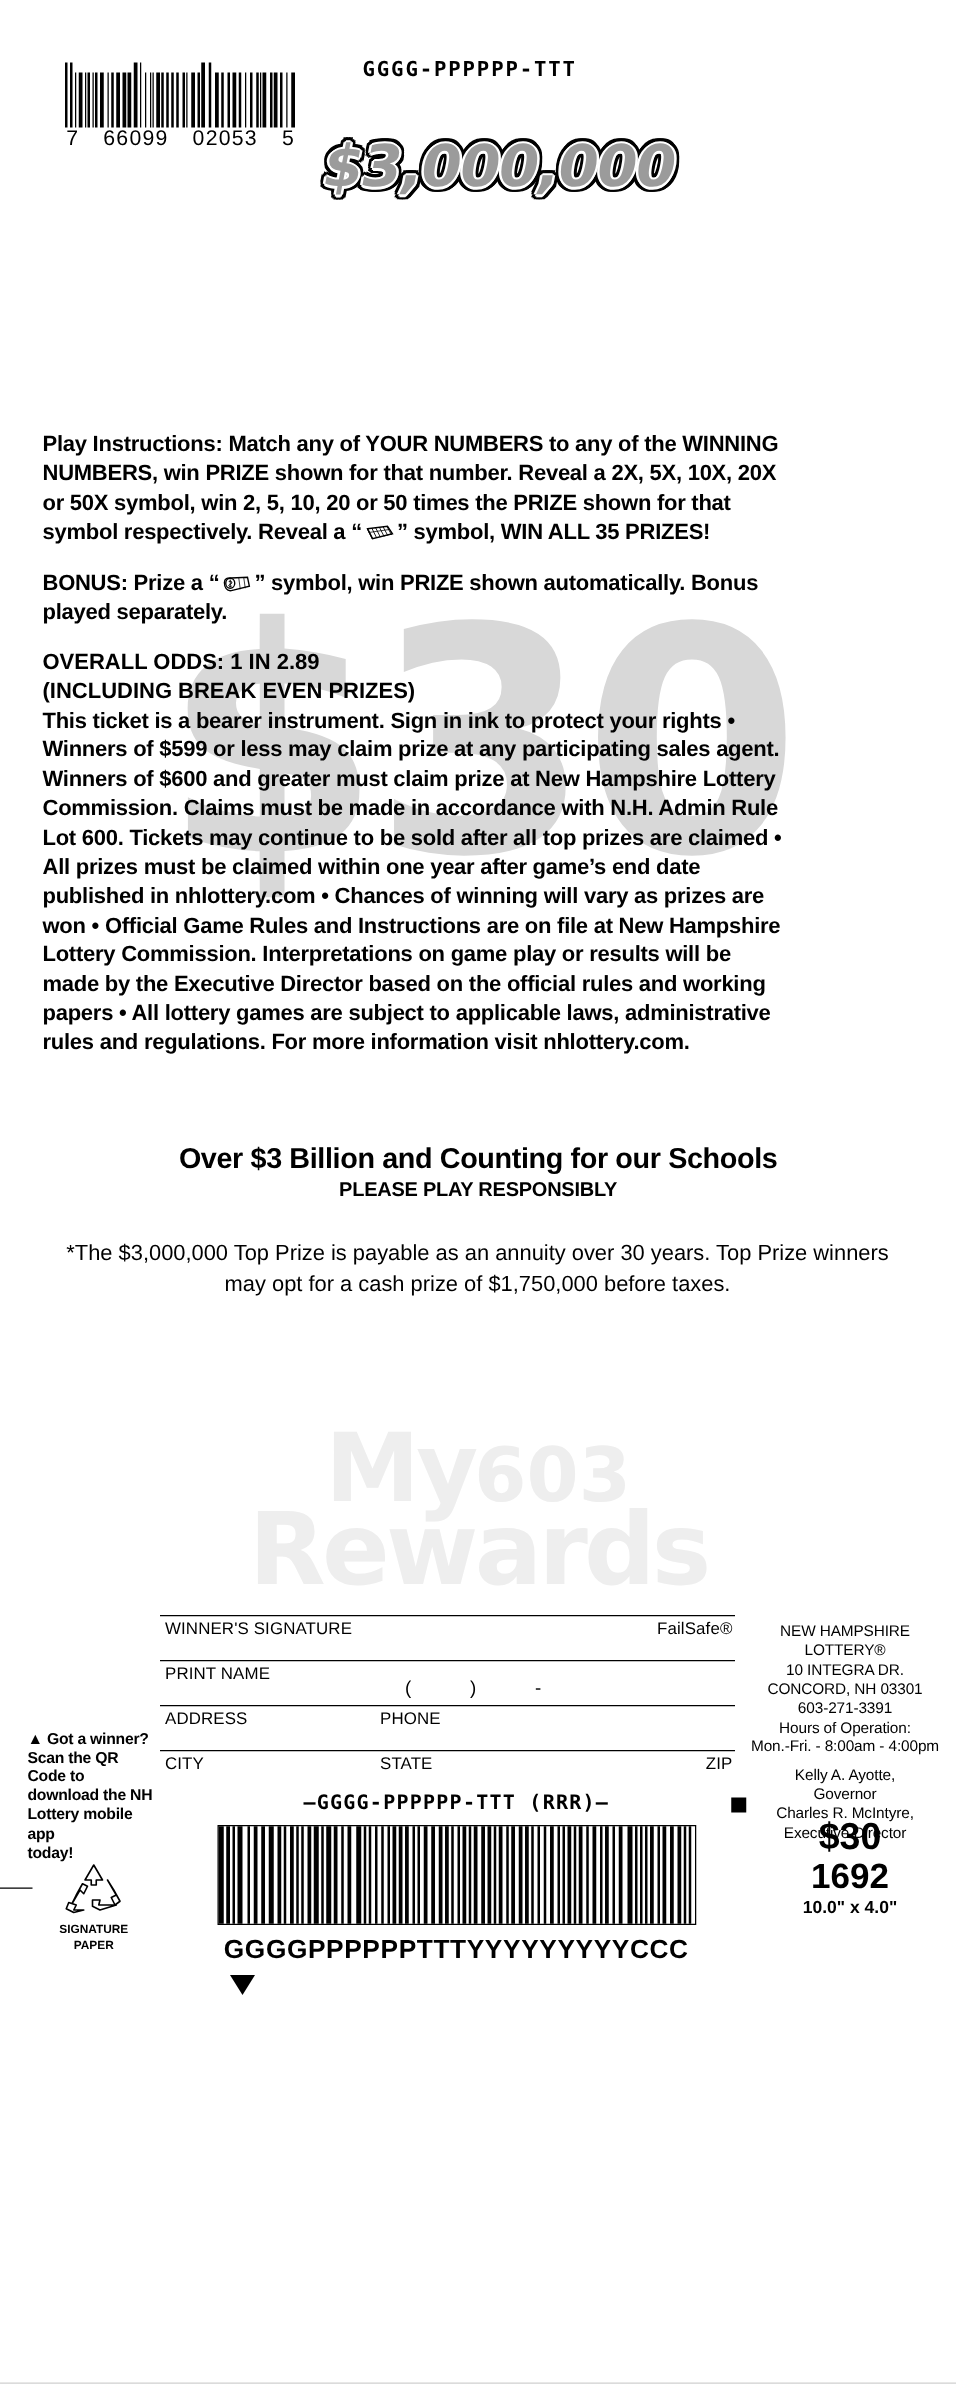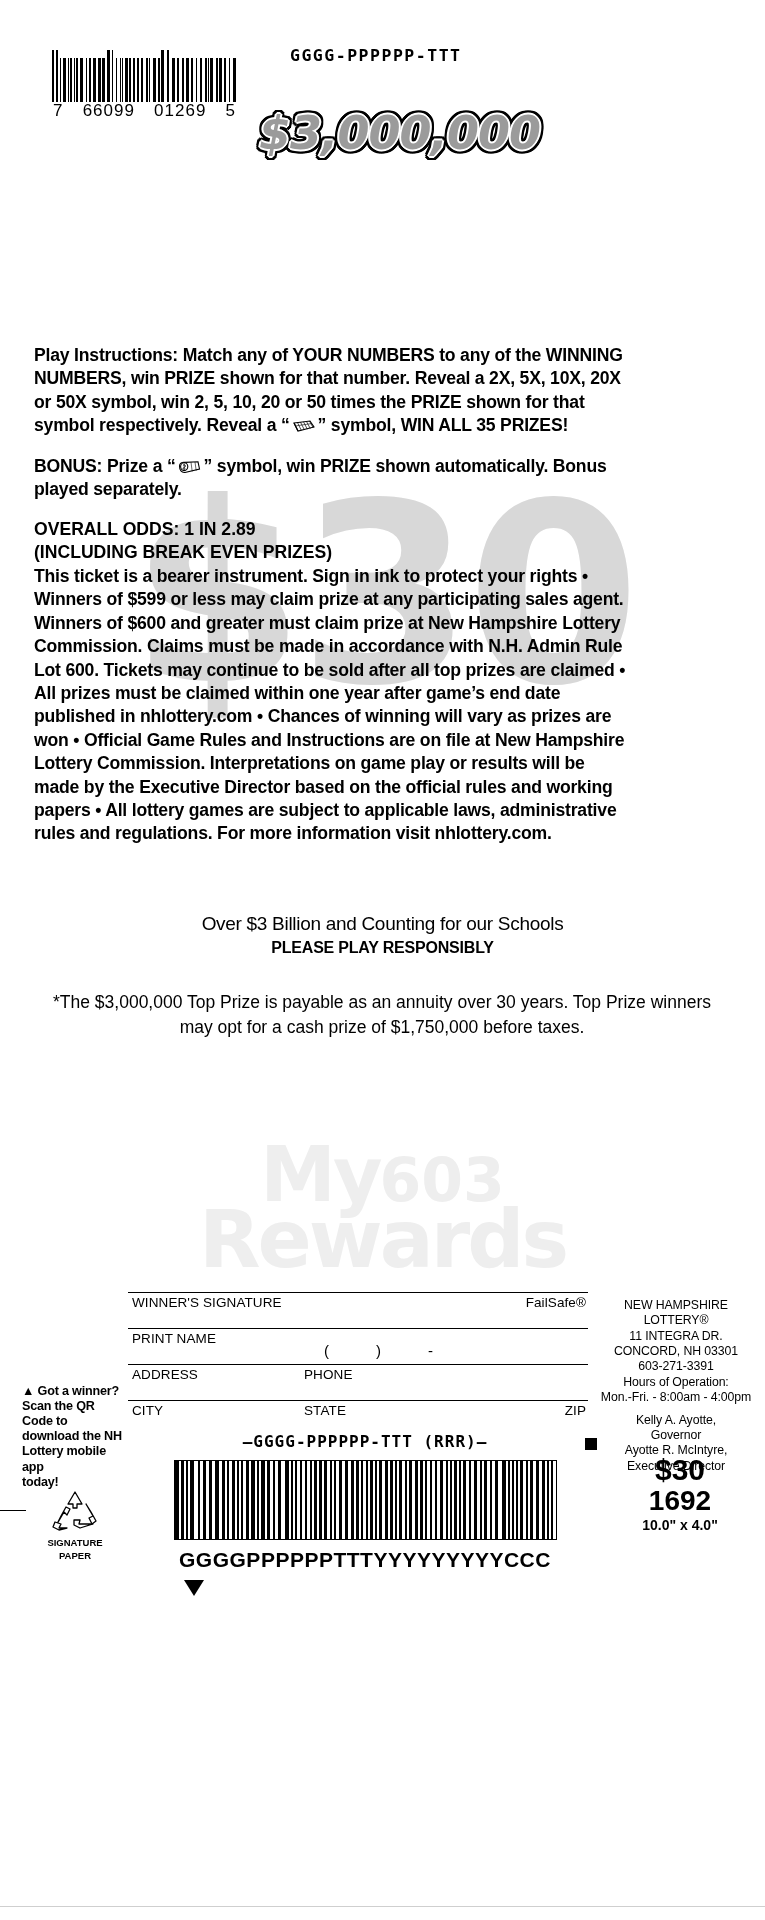--- a/index.html
+++ b/index.html
@@ -104,22 +104,22 @@
     display:inline-block; width:26px; height:15px;
     vertical-align:-3px; position:relative; margin:0 1px;
   }
   .sym svg { position:absolute; left:0; top:0; }
 
   
   #promo {
     position:absolute; left:0; top:912px; width:765px; text-align:center; z-index:2;
   }
   #promo .pl1 {
-    font-family:"Liberation Sans", sans-serif; font-weight:400;
-    font-size:19px; line-height:1.3; letter-spacing:-0.3px;
+    font-family:"Liberation Sans", sans-serif; font-weight:700;
+    font-size:23px; line-height:1.3; letter-spacing:-0.3px;
   }
   #promo .pl2 {
     font-family:"Liberation Sans", sans-serif; font-weight:700;
     font-size:16px; line-height:1.35; letter-spacing:-0.2px;
   }
   #promo .pl3 {
     font-family:"Liberation Sans", sans-serif; font-weight:700;
     font-size:15.5px; line-height:1.35; letter-spacing:-0.2px;
   }
   #footnote {
@@ -304,21 +304,21 @@
         <i style="width: 2px; height: 44px; background: transparent;"></i>
         <i style="width: 2px; height: 44px; background: rgb(0, 0, 0);"></i>
         <i style="width: 3px; height: 44px; background: transparent;"></i>
         <i style="width: 1px; height: 44px; background: rgb(0, 0, 0);"></i>
         <i style="width: 3px; height: 44px; background: transparent;"></i>
         <i style="width: 3px; height: 44px; background: rgb(0, 0, 0);"></i>
       </div>
     <div class="digits">
       <span>7</span>
       <span>66099</span>
-      <span>01269</span>
+      <span>02053</span>
       <span>5</span>
     </div>
   </div>
 
   <div id="game-code">GGGG-PPPPPP-TTT</div>
 </div>
 
 <div id="logo">
   <div class="logo-line ol-text" id="logo-top">$3,000,000</div>
 </div>
@@ -1040,29 +1040,29 @@
       <div>▲ Got a winner?</div>
       <div>Scan the QR Code to</div>
       <div>download the NH</div>
       <div>Lottery mobile app</div>
       <div>today!</div>
     </div>
   </div>
 
   <div id="addr-col">
     <div>NEW HAMPSHIRE LOTTERY®</div>
-    <div>11 INTEGRA DR.</div>
+    <div>10 INTEGRA DR.</div>
     <div>CONCORD, NH 03301</div>
     <div>603-271-3391</div>
     <div>Hours of Operation:</div>
     <div>Mon.-Fri. - 8:00am - 4:00pm</div>
     <div class="gap"></div>
     <div>Kelly A. Ayotte,</div>
     <div>Governor</div>
-    <div>Ayotte R. McIntyre,</div>
+    <div>Charles R. McIntyre,</div>
     <div>Executive Director</div>
   </div>
 </div>
 
 <div id="btm">
 
   <div id="left-dash"></div>
 
   <div id="recycle">
     <svg width="52" height="44" viewBox="0 0 52 44">

